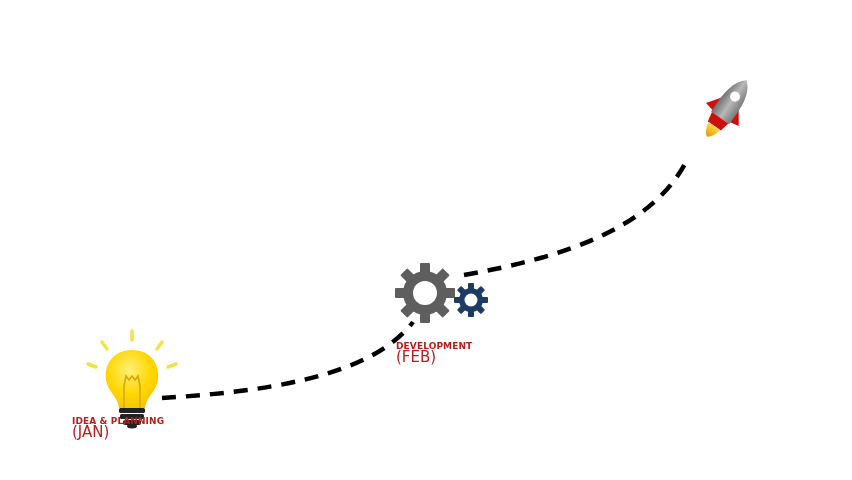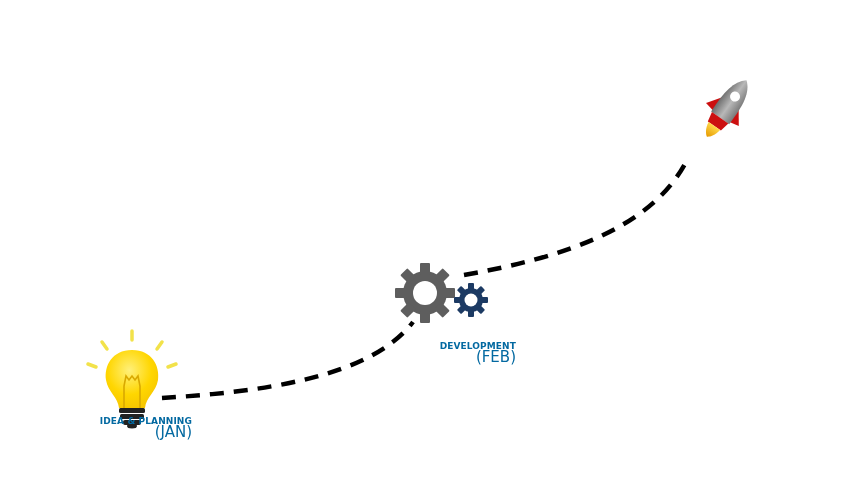--- a/index.html
+++ b/index.html
@@ -1,18 +1,18 @@
 <!DOCTYPE html>
 <html><head>
 <meta charset="utf-8">
 <style>
   html, body { margin:0; padding:0; background:#ffffff; }
   body { width:852px; height:480px; position:relative; overflow:hidden; font-family:"DejaVu Sans", sans-serif; }
   svg.canvas { position:absolute; left:0; top:0; }
-  .label { position:absolute; text-align:right; color:#0369a1; line-height:11px; }
+  .label { position:absolute; text-align:left; color:#b91c1c; line-height:11px; }
   .label .title { font-weight:bold; font-size:9px; letter-spacing:0.1px; }
   .label .sub { font-size:15px; }
 </style>
 </head>
 <body>
 
 <svg class="canvas" width="852" height="480" viewBox="0 0 852 480">
   <defs>
     <radialGradient id="bulbGrad" cx="0.45" cy="0.35" r="0.7">
       <stop offset="0" stop-color="#fff07a"></stop>

